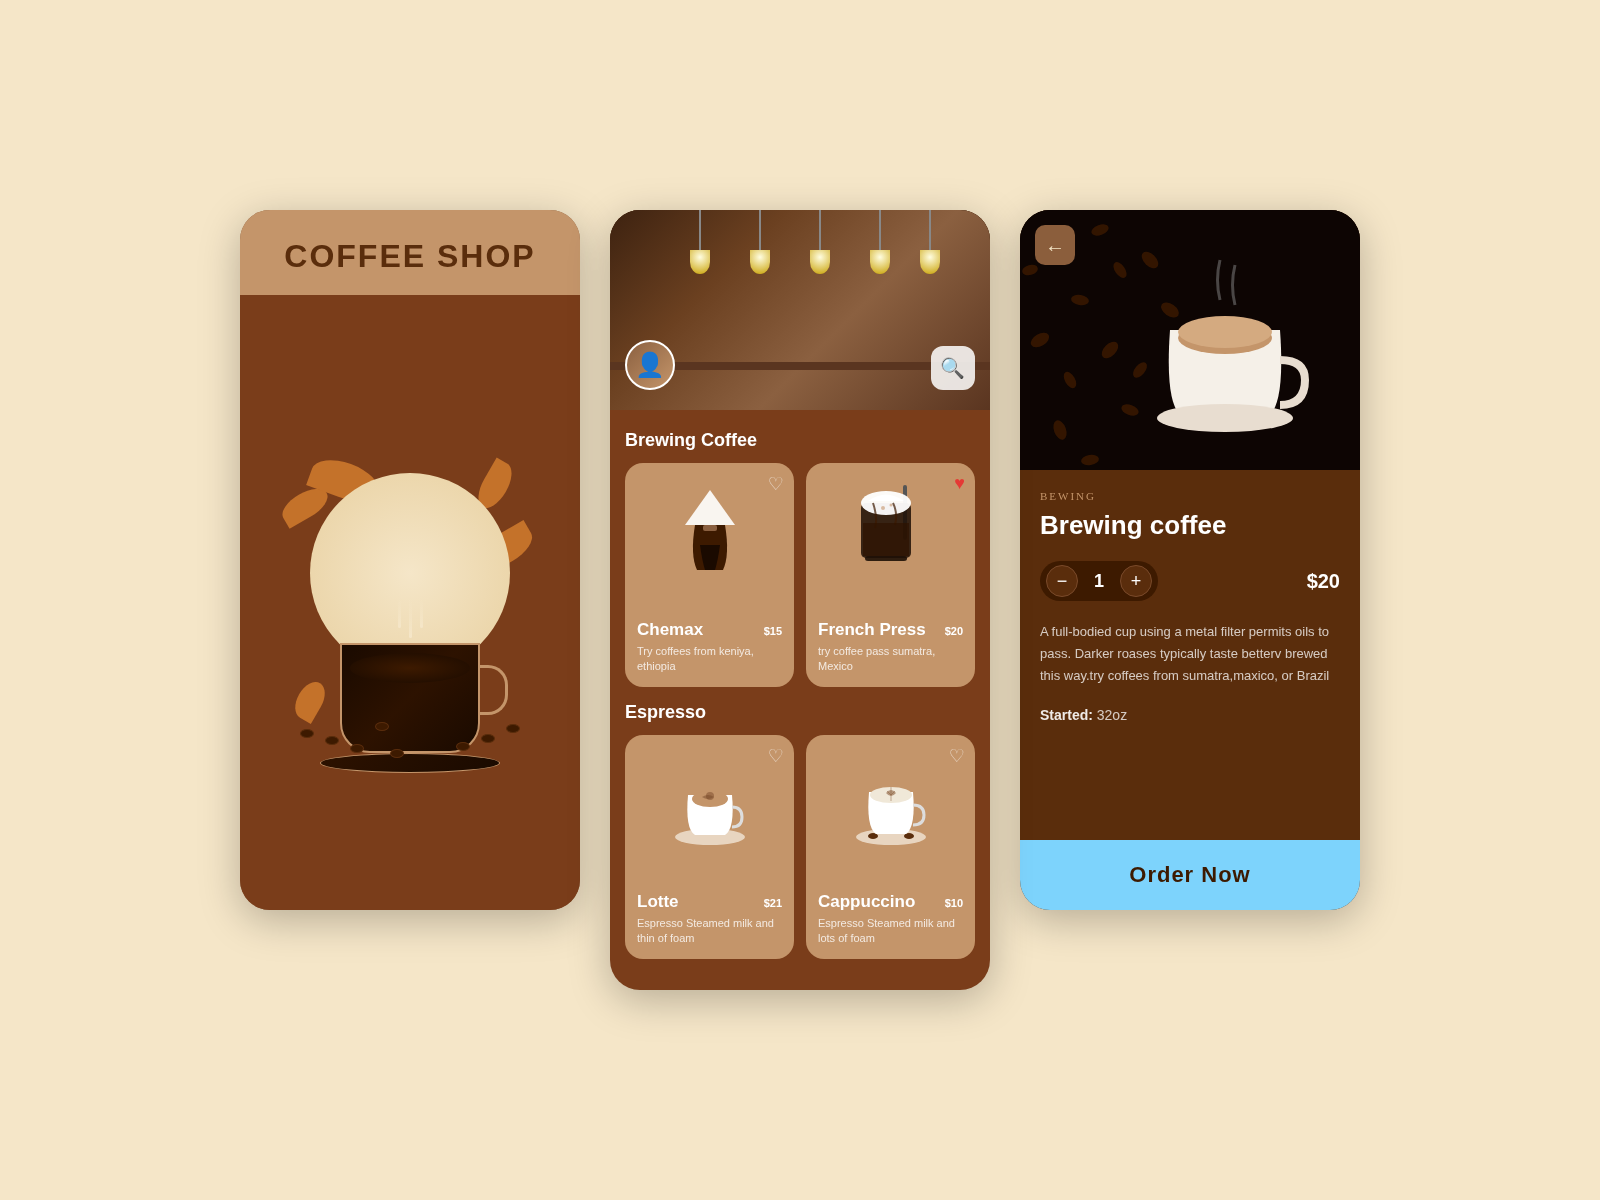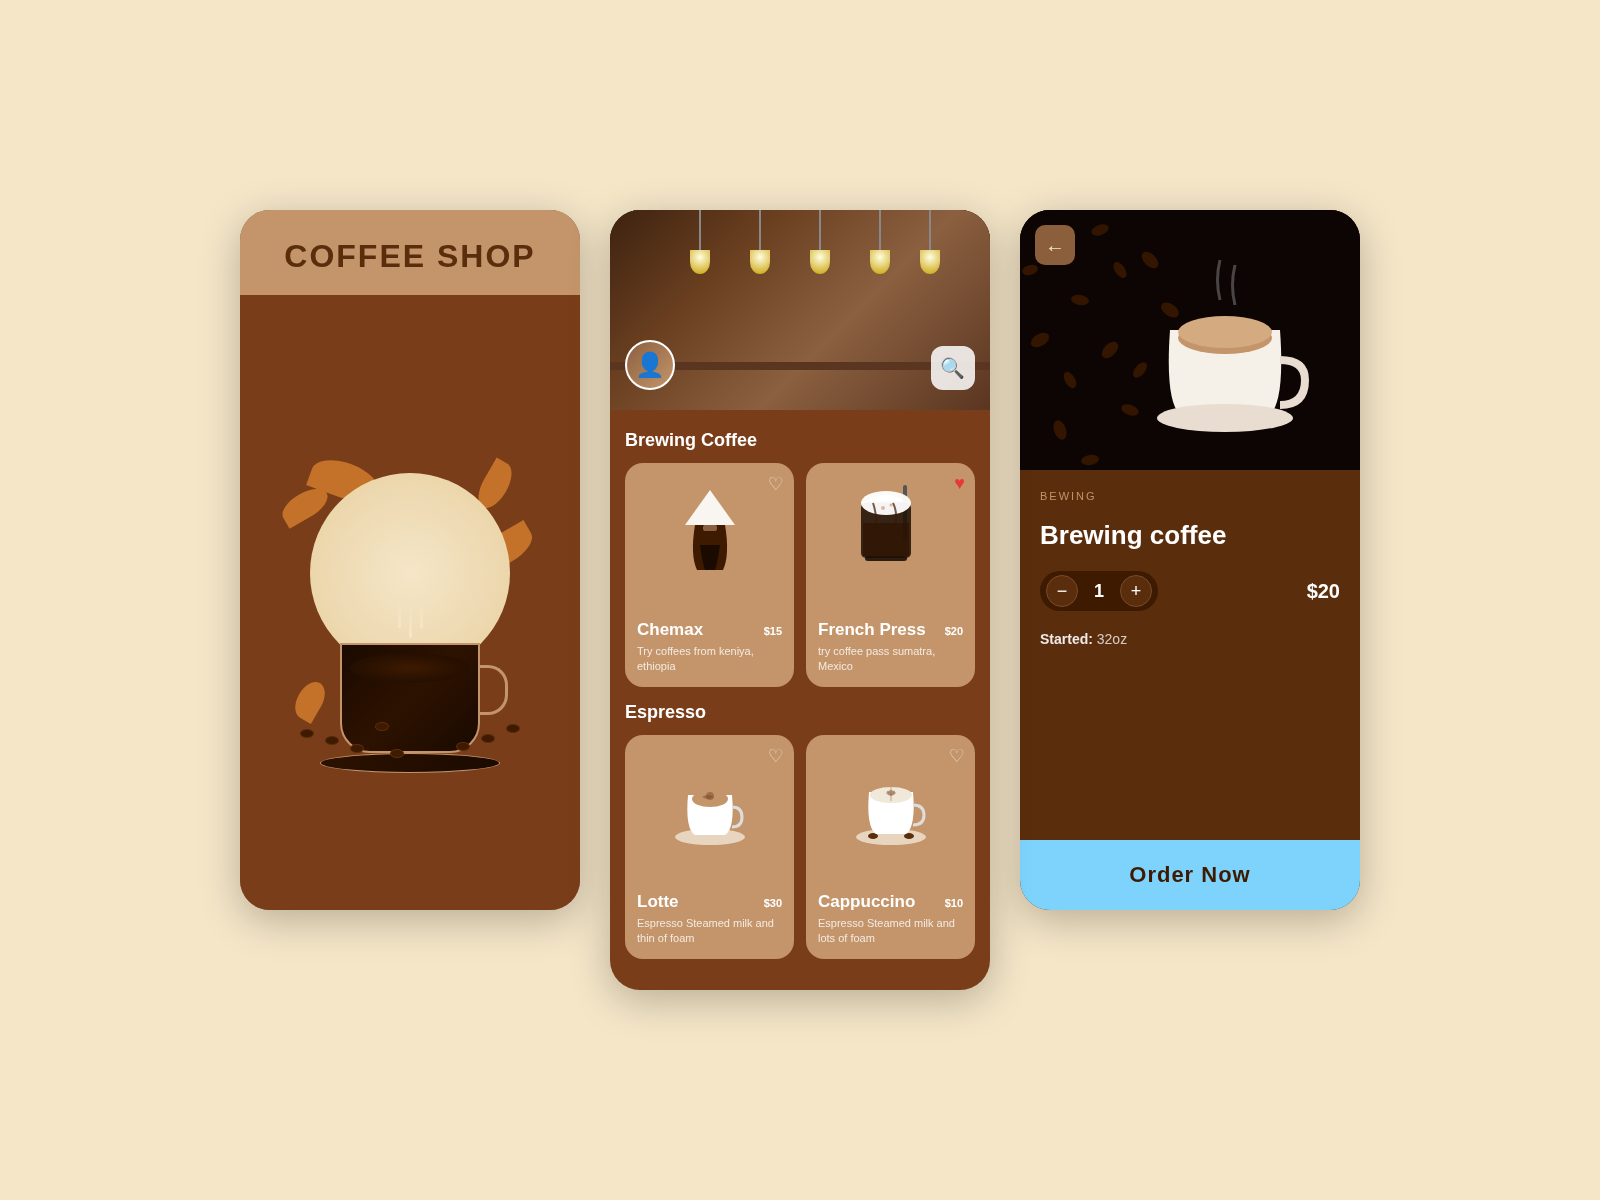--- a/index.html
+++ b/index.html
@@ -365,21 +365,22 @@
     .screen-3-content {
       flex: 1;
       background: #5a2d0c;
       padding: 20px;
     }
     .brewing-label {
       color: #c4956a;
       font-size: 11px;
       letter-spacing: 2px;
       text-transform: uppercase;
-      margin-bottom: 18px;
+      margin-bottom: 8px;
+      font-family: Liberation Serif, serif;
     }
     .brewing-title {
       color: white;
       font-size: 26px;
       font-weight: 800;
       margin-bottom: 20px;
     }
     .quantity-row {
       display: flex;
       align-items: center;
@@ -588,21 +589,21 @@
                 <ellipse cx="40" cy="42" rx="18" ry="8" fill="#c4956a"></ellipse>
 
                 <path d="M32,40 Q38,36 44,40 Q38,44 32,40" fill="#8b5e3c" opacity="0.7"></path>
                 <circle cx="40" cy="39" r="4" fill="#7a4a2a" opacity="0.5"></circle>
 
                 <path d="M62,50 Q72,50 72,60 Q72,70 62,70" stroke="#ddd" stroke-width="3" fill="none"></path>
               </svg>
             </div>
             <div class="card-name-row">
               <span class="card-name">Lotte</span>
-              <span class="card-price">$30</span>
+              <span class="card-price">$21</span>
             </div>
             <div class="card-desc">Espresso Steamed milk and thin of foam</div>
           </div>
 
           <div class="menu-card">
             <span class="heart-icon heart-empty">♡</span>
             <div class="card-img">
               <svg width="80" height="90" viewBox="0 0 80 90">
 
                 <ellipse cx="40" cy="80" rx="35" ry="8" fill="#e8d5c0"></ellipse>
@@ -680,20 +681,21 @@
 
       <div class="quantity-row">
         <div class="qty-control">
           <button class="qty-btn">−</button>
           <span class="qty-num">1</span>
           <button class="qty-btn">+</button>
         </div>
         <span class="detail-price">$20</span>
       </div>
 
+      <div class="detail-desc">A full-bodied cup using a metal filter permits oils to pass. Darker roases typically taste betterv brewed this way.try coffees from sumatra,maxico, or Brazil</div>
 
       <div class="volume-row">
         <span class="volume-label">Started:</span>
         <span>32oz</span>
       </div>
     </div>
 
     <div class="screen-3-footer">
       <button class="order-now-btn">Order Now</button>
     </div>

